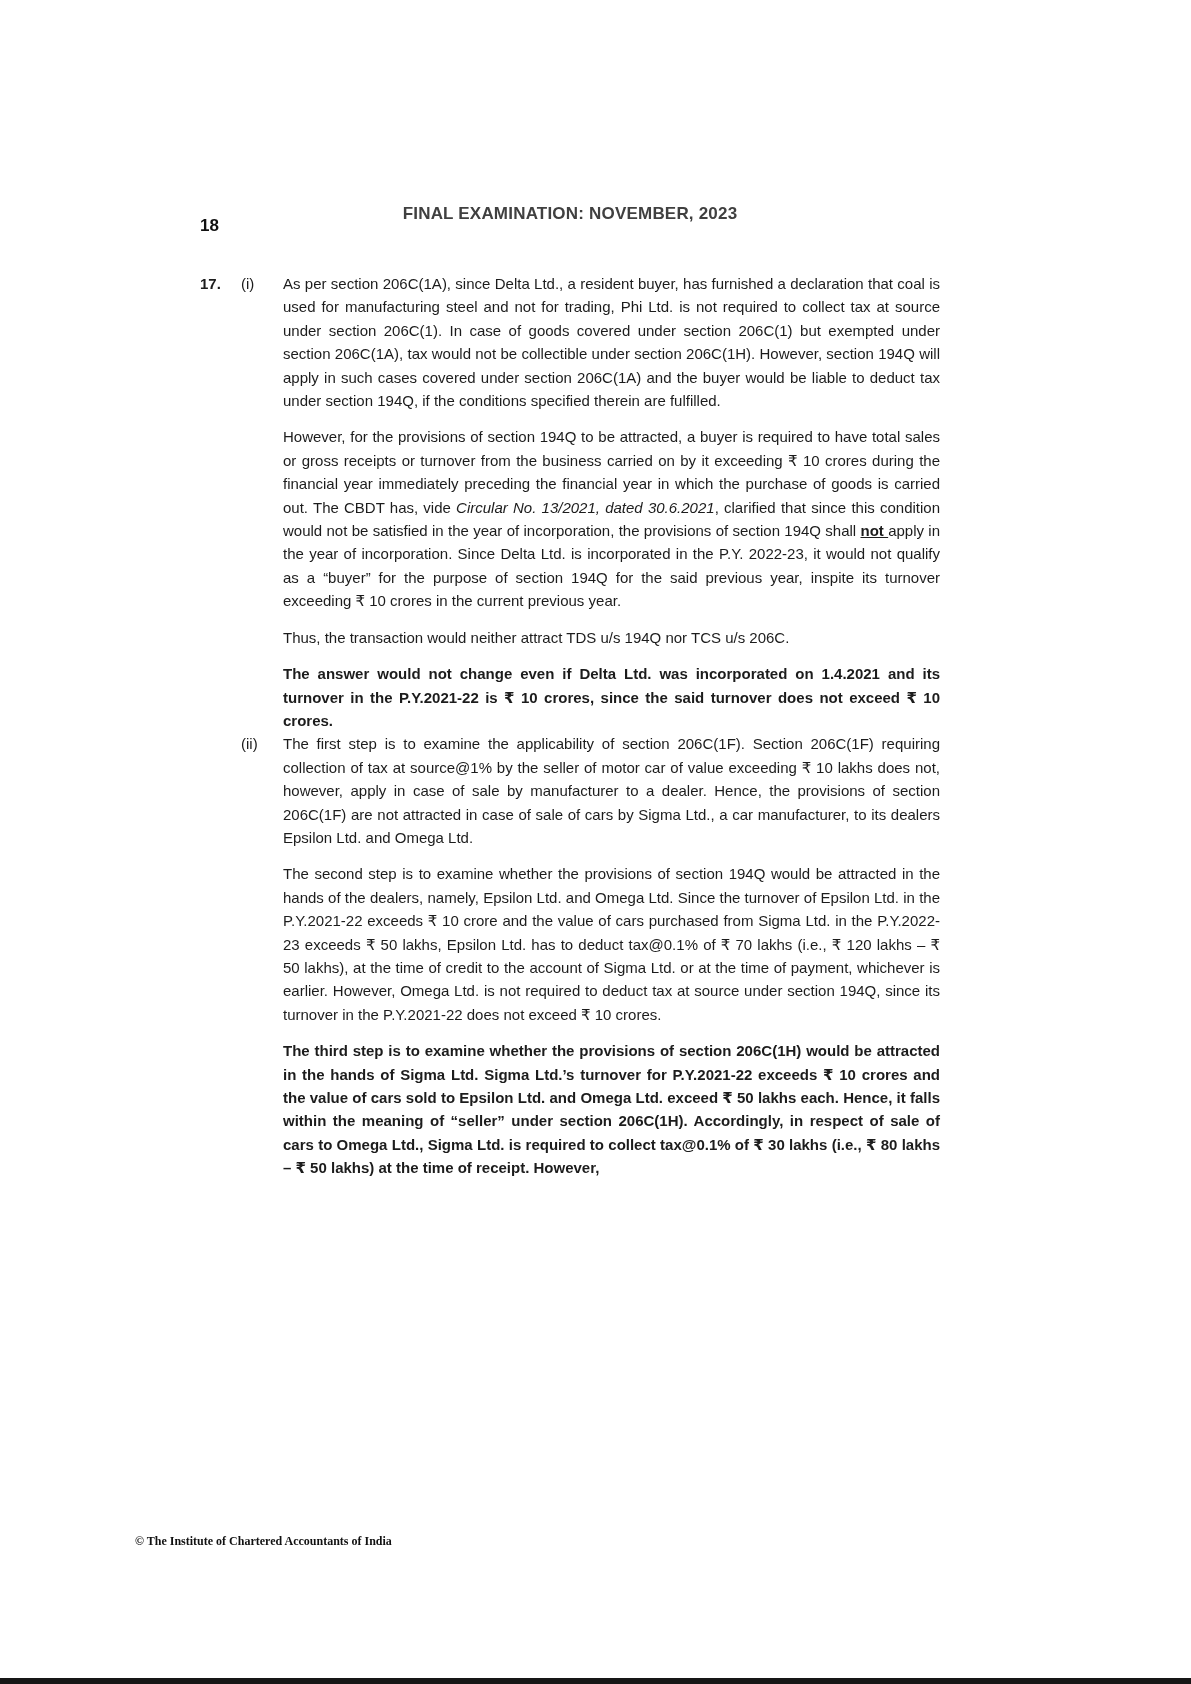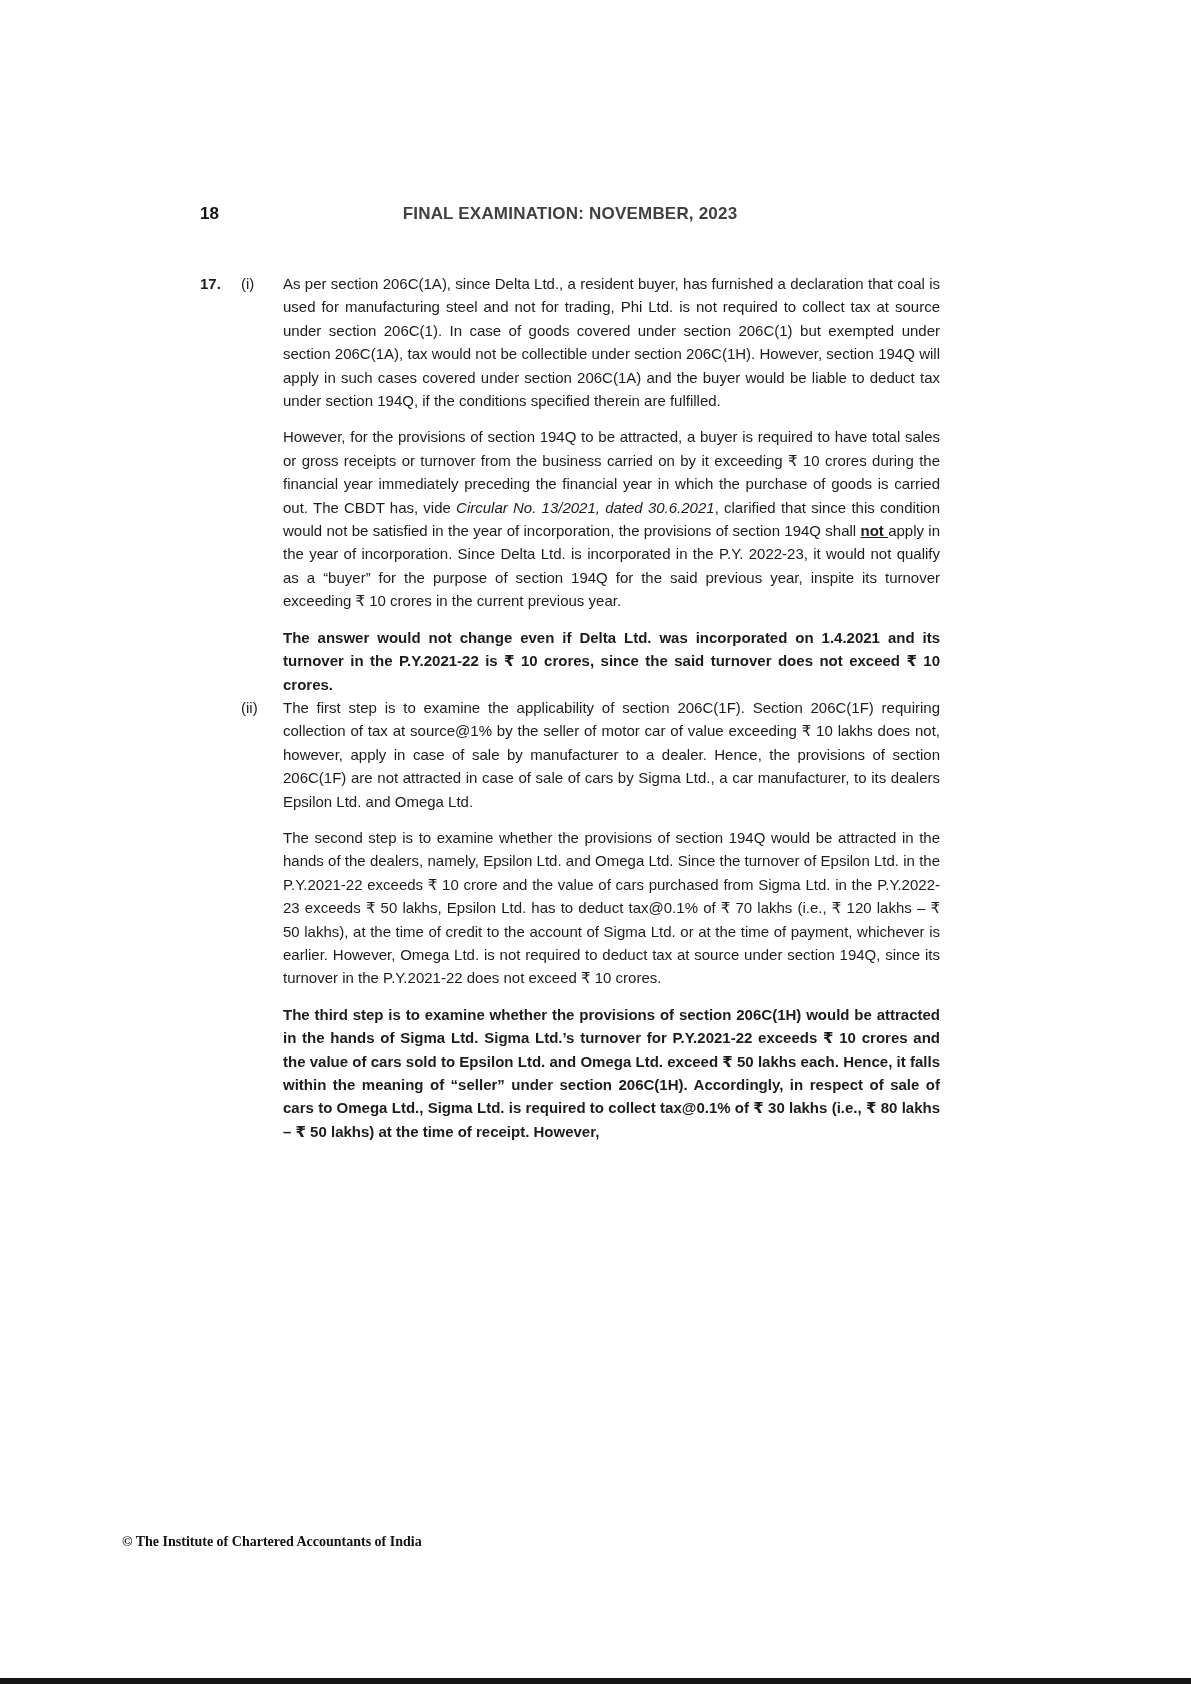--- a/index.html
+++ b/index.html
@@ -18,21 +18,21 @@
   }
   .header {
     position: absolute;
     top: 204px;
     left: 200px;
     width: 740px;
   }
   .page-number {
     position: absolute;
     left: 0;
-    top: 0;
+    top: 12px;
     font-size: 17px;
     font-weight: bold;
     color: #111;
   }
   .page-title {
     text-align: center;
     font-size: 17px;
     font-weight: bold;
     color: #404040;
     letter-spacing: 0.2px;
@@ -75,24 +75,24 @@
   .seg-italic {
     font-style: italic;
   }
   .seg-bold-underline {
     font-weight: bold;
     text-decoration: underline;
   }
   .footer {
     position: absolute;
     top: 1534px;
-    left: 122px;
+    left: 135px;
     font-family: "Liberation Serif", "DejaVu Serif", serif;
     font-weight: bold;
-    font-size: 14px;
+    font-size: 12px;
     color: #111;
   }
   .bottom-rule {
     position: absolute;
     left: 0;
     right: 0;
     bottom: 0;
     height: 6px;
     background: #161616;
   }
@@ -108,20 +108,21 @@
   </div>
 
   <div class="content">
 
     <div class="qrow">
       <div class="qnum">17.</div>
       <div class="plabel">(i)</div>
       <div class="ptext">
         <p class="para"><span>As per section 206C(1A), since Delta Ltd., a resident buyer, has furnished a declaration that coal is used for manufacturing steel and not for trading, Phi Ltd. is not required to collect tax at source under section 206C(1). In case of goods covered under section 206C(1) but exempted under section 206C(1A), tax would not be collectible under section 206C(1H). However, section 194Q will apply in such cases covered under section 206C(1A) and the buyer would be liable to deduct tax under section 194Q, if the conditions specified therein are fulfilled.</span></p>
         <p class="para"><span>However, for the provisions of section 194Q to be attracted, a buyer is required to have total sales or gross receipts or turnover from the business carried on by it exceeding ₹ 10 crores during the financial year immediately preceding the financial year in which the purchase of goods is carried out. The CBDT has, vide </span><span class="seg-italic">Circular No. 13/2021, dated 30.6.2021</span><span>, clarified that since this condition would not be satisfied in the year of incorporation, the provisions of section 194Q shall </span><span class="seg-bold-underline">not </span><span>apply in the year of incorporation. Since Delta Ltd. is incorporated in the P.Y. 2022-23, it would not qualify as a “buyer” for the purpose of section 194Q for the said previous year, inspite its turnover exceeding ₹ 10 crores in the current previous year.</span></p>
+        <p class="para"><span>Thus, the transaction would neither attract TDS u/s 194Q nor TCS u/s 206C.</span></p>
         <p class="para"><span>The answer would not change even if Delta Ltd. was incorporated on 1.4.2021 and its turnover in the P.Y.2021-22 is ₹ 10 crores, since the said turnover does not exceed ₹ 10 crores.</span></p>
       </div>
     </div>
 
     <div class="qrow part2">
       <div class="qnum"></div>
       <div class="plabel">(ii)</div>
       <div class="ptext">
         <p class="para"><span>The first step is to examine the applicability of section 206C(1F). Section 206C(1F) requiring collection of tax at source@1% by the seller of motor car of value exceeding ₹ 10 lakhs does not, however, apply in case of sale by manufacturer to a dealer. Hence, the provisions of section 206C(1F) are not attracted in case of sale of cars by Sigma Ltd., a car manufacturer, to its dealers Epsilon Ltd. and Omega Ltd.</span></p>
         <p class="para"><span>The second step is to examine whether the provisions of section 194Q would be attracted in the hands of the dealers, namely, Epsilon Ltd. and Omega Ltd. Since the turnover of Epsilon Ltd. in the P.Y.2021-22 exceeds ₹ 10 crore and the value of cars purchased from Sigma Ltd. in the P.Y.2022-23 exceeds ₹ 50 lakhs, Epsilon Ltd. has to deduct tax@0.1% of ₹ 70 lakhs (i.e., ₹ 120 lakhs – ₹ 50 lakhs), at the time of credit to the account of Sigma Ltd. or at the time of payment, whichever is earlier. However, Omega Ltd. is not required to deduct tax at source under section 194Q, since its turnover in the P.Y.2021-22 does not exceed ₹ 10 crores.</span></p>

